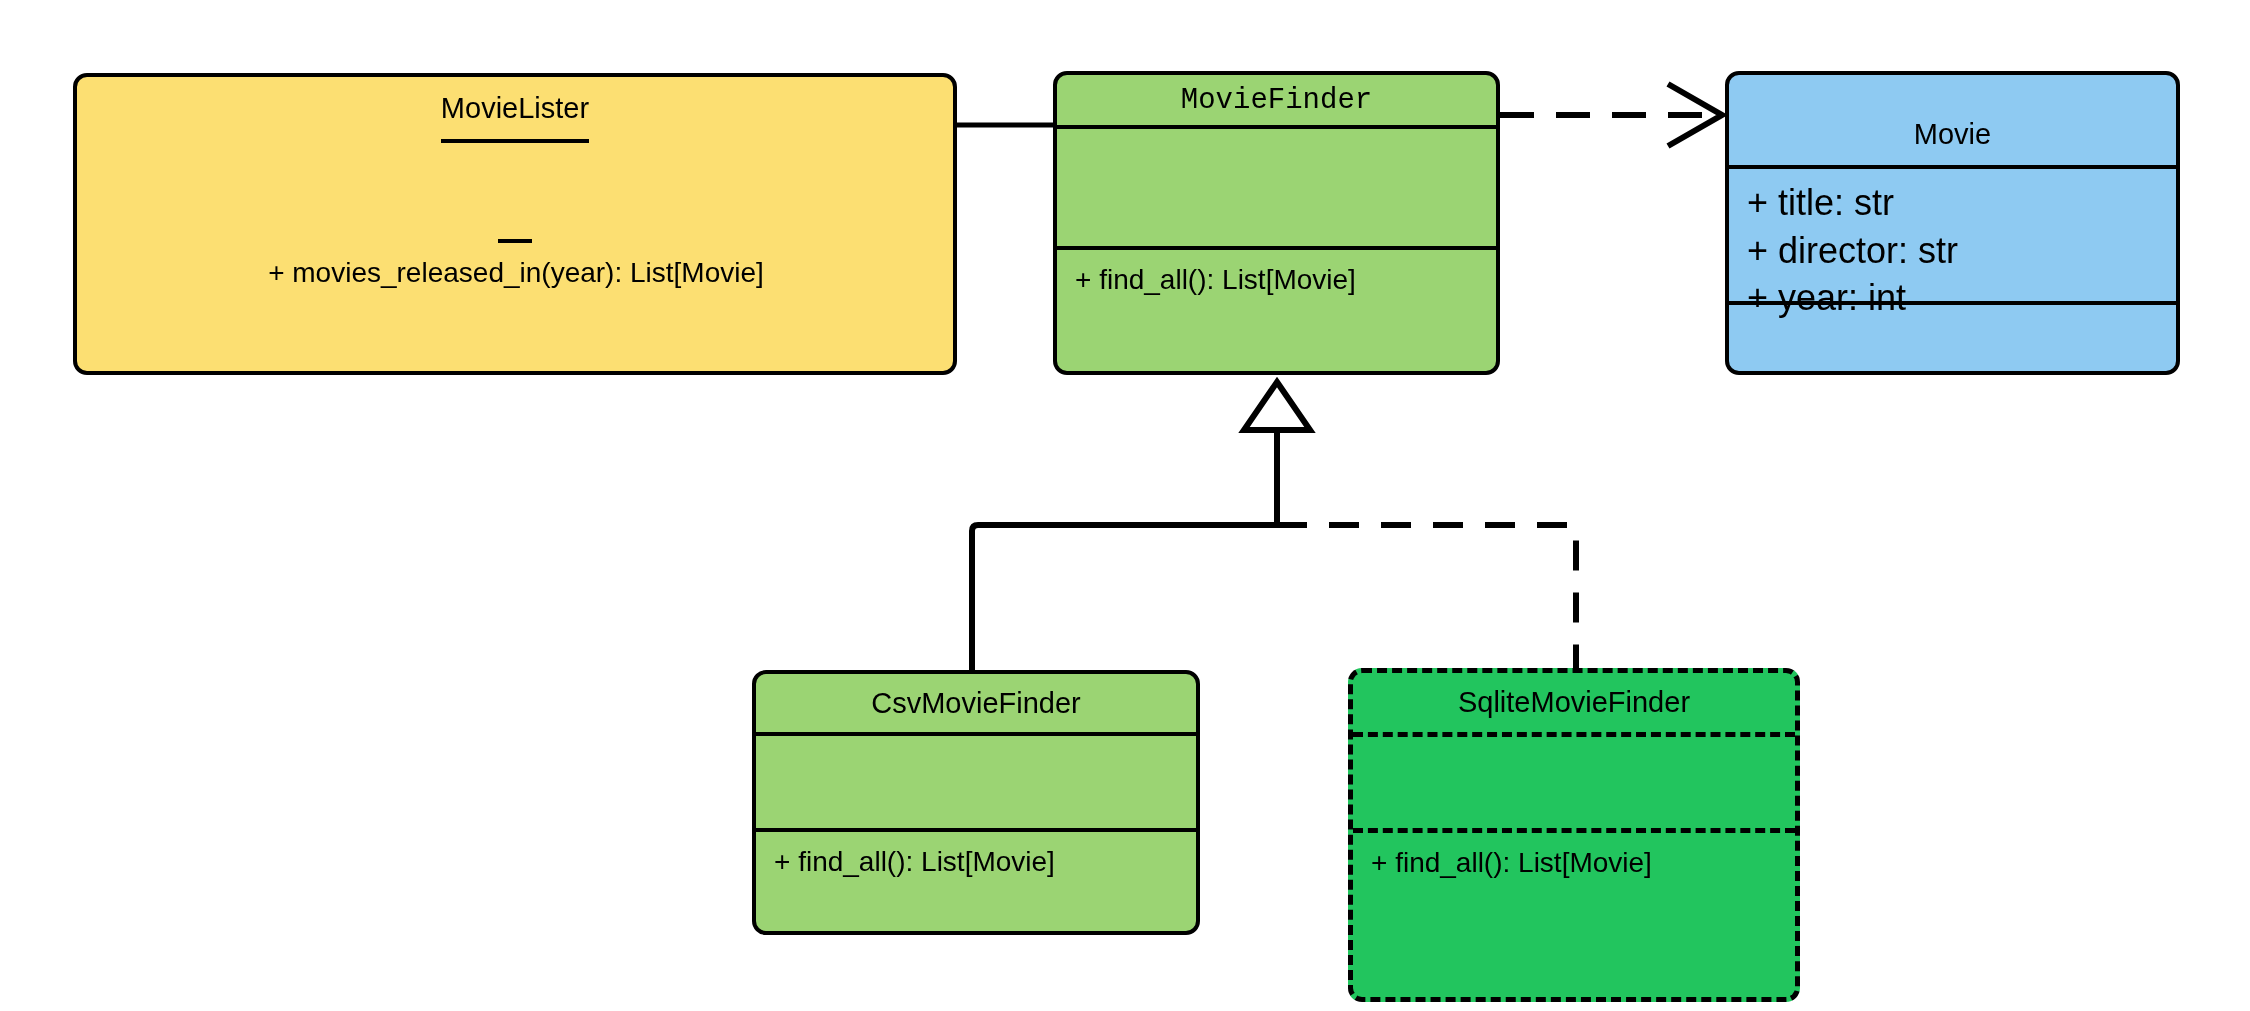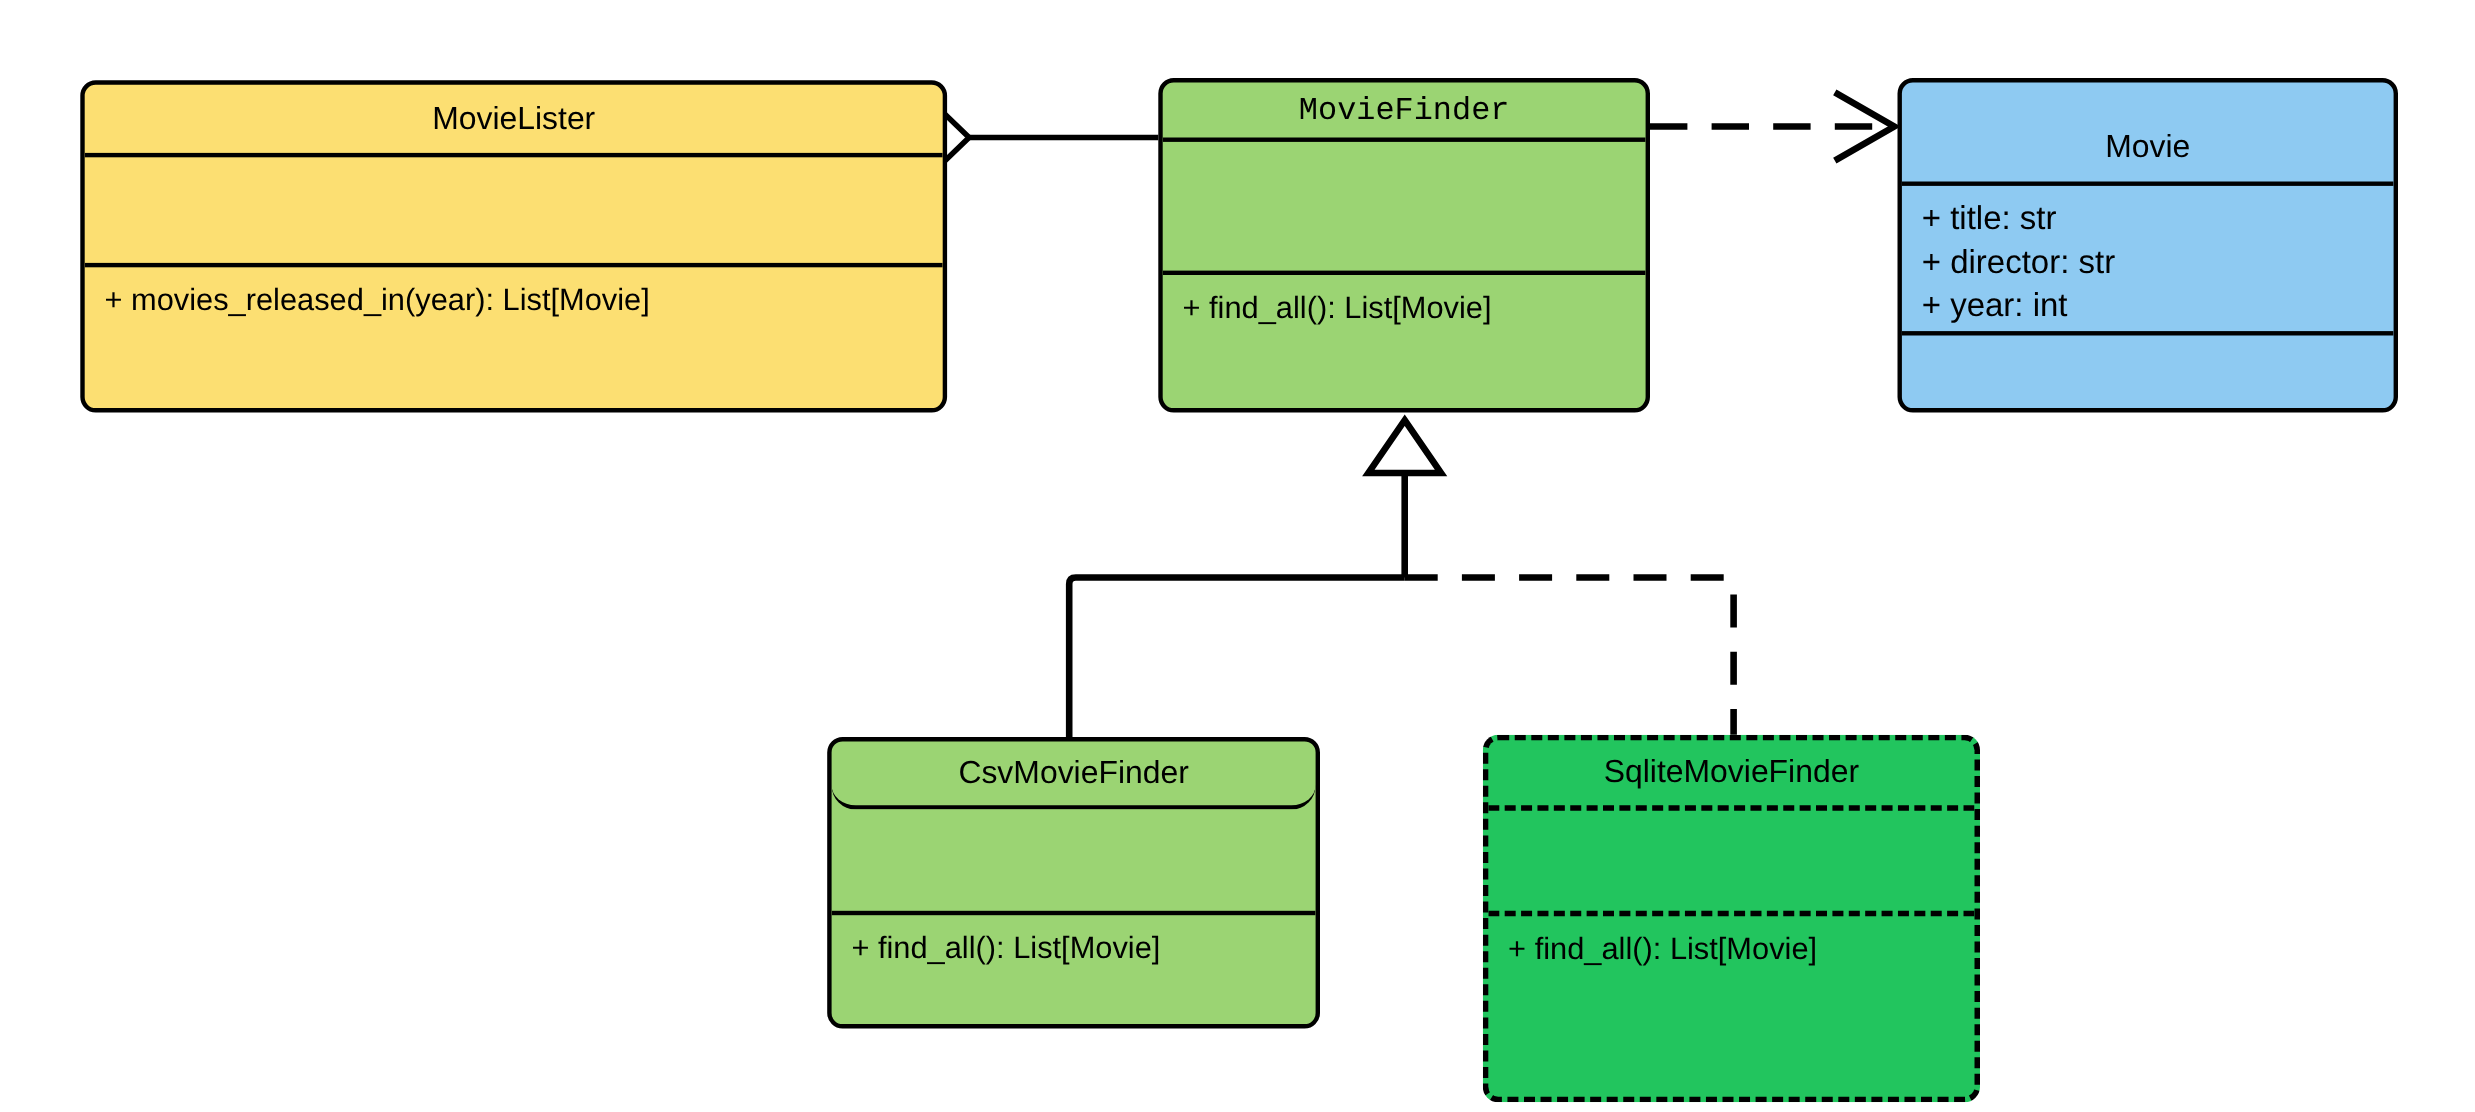--- a/index.html
+++ b/index.html
@@ -50,21 +50,21 @@
     box-sizing: border-box;
     border-bottom: 4px solid #000000;
   }
   .uml-class.dashed .cls-name {
     border-bottom: 5px dashed #000000;
   }
   .cls-attrs {
     box-sizing: border-box;
     border-bottom: 4px solid #000000;
     padding: 10px 16px 10px 18px;
-    font-size: 30px;
+    font-size: 36px;
     color: #000000;
   }
   .uml-class.dashed .cls-attrs {
     border-bottom: 5px dashed #000000;
   }
   .cls-methods {
     box-sizing: border-box;
     padding: 12px 16px 10px 18px;
     font-size: 28px;
     color: #000000;
@@ -102,21 +102,21 @@
 
     <g>
       <path d="M 1277 525 L 978 525 Q 972 525 972 531 L 972 670" fill="none" stroke="#000000" stroke-width="6" stroke-linecap="butt"></path>
     </g>
 
     <g>
       <path d="M 1277 525 L 1570 525 Q 1576 525 1576 531 L 1576 668" fill="none" stroke="#000000" stroke-width="6" stroke-dasharray="30,22" stroke-linecap="butt"></path>
     </g>
   </svg>
 
-  <div class="uml-class" style="left:73px; top:73px; width:788px; height:302px; background:#fcdf72;">
+  <div class="uml-class" style="left:73px; top:73px; width:884px; height:302px; background:#fcdf72;align-items:center;">
     <div class="cls-name" style="height:66px;">MovieLister</div>
     <div class="cls-attrs empty-compartment" style="height:100px;"></div>
     <div class="cls-methods">
       <div class="member-line">+ movies_released_in(year): List[Movie]</div>
     </div>
   </div>
 
   <div class="uml-class" style="left:1053px; top:71px; width:447px; height:304px; background:#9bd473;">
     <div class="cls-name" style="height:54px;font-family:Liberation Mono, monospace;">MovieFinder</div>
     <div class="cls-attrs empty-compartment" style="height:121px;"></div>
@@ -129,21 +129,21 @@
     <div class="cls-name" style="height:66px;margin-top:28px;">Movie</div>
     <div class="cls-attrs" style="height:136px;">
       <div class="member-line">+ title: str</div>
       <div class="member-line">+ director: str</div>
       <div class="member-line">+ year: int</div>
     </div>
     <div class="cls-methods empty-compartment"></div>
   </div>
 
   <div class="uml-class" style="left:752px; top:670px; width:448px; height:265px; background:#9bd473;">
-    <div class="cls-name" style="height:62px;border-radius:22px;">CsvMovieFinder</div>
+    <div class="cls-name" style="height:62px;">CsvMovieFinder</div>
     <div class="cls-attrs empty-compartment" style="height:96px;"></div>
     <div class="cls-methods">
       <div class="member-line">+ find_all(): List[Movie]</div>
     </div>
   </div>
 
   <div class="uml-class dashed" style="left:1348px; top:668px; width:452px; height:334px; background:#22c55e;">
     <div class="cls-name" style="height:64px;">SqliteMovieFinder</div>
     <div class="cls-attrs empty-compartment" style="height:96px;"></div>
     <div class="cls-methods">

